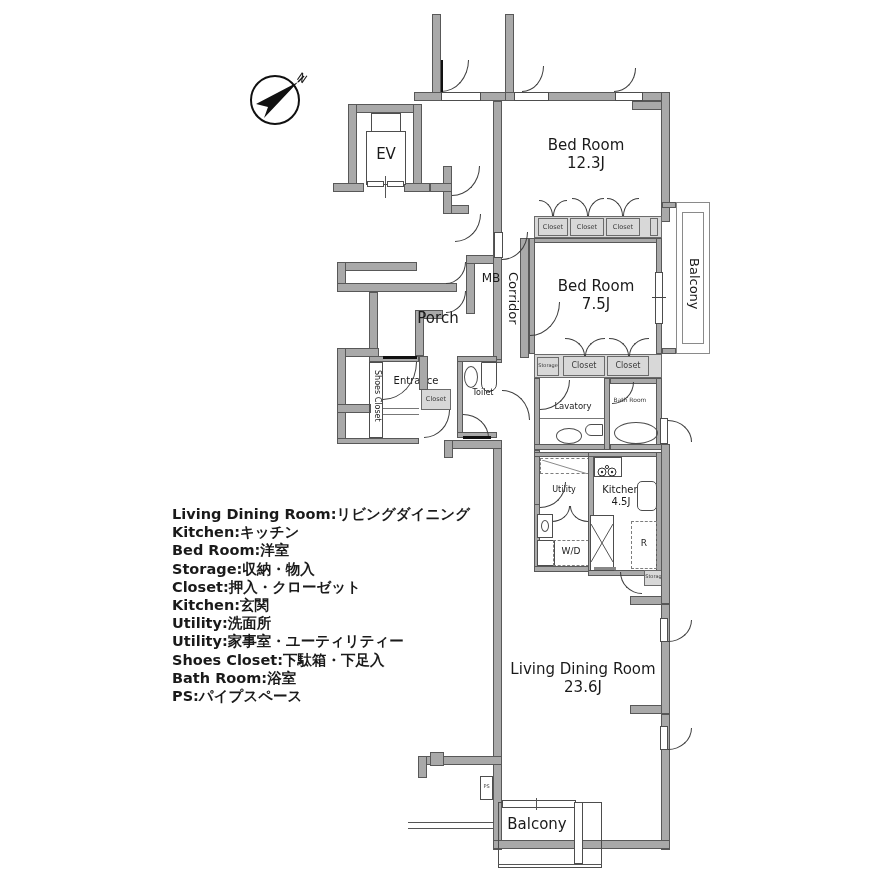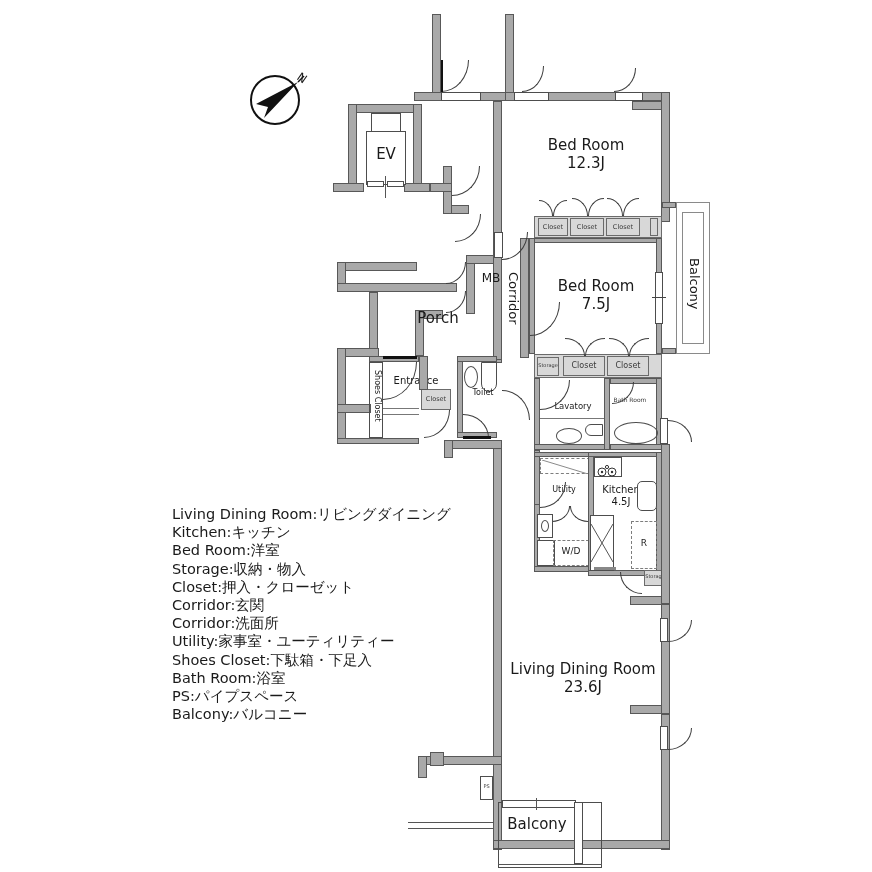--- a/index.html
+++ b/index.html
@@ -30,21 +30,21 @@
   .sw-br{border-width:0 1px 1px 0;border-bottom-right-radius:100%;}
   .sw-bl{border-width:0 0 1px 1px;border-bottom-left-radius:100%;}
   .sw-tr{border-width:1px 1px 0 0;border-top-right-radius:100%;}
   .sw-tl{border-width:1px 0 0 1px;border-top-left-radius:100%;}
   .leaf{position:absolute;background:#111;}
   .opening{position:absolute;background:#ffffff;border:1px solid #4d4d4d;box-sizing:border-box;}
 
   
   #legend{position:absolute;left:172px;top:505px;font-size:14.5px;line-height:18.2px;
           color:#1a1a1a;white-space:nowrap;}
-  #legend div{height:18.2px;}
+  #legend div{height:18.2px;font-weight:bold;}
 
   
   #compass{position:absolute;left:248px;top:68px;width:60px;height:60px;}
 </style>
 </head>
 <body>
 
 <div id="stage">
 
   <div id="compass">
@@ -295,22 +295,21 @@
   <div style="position:absolute;left:408px;top:828px;width:86px;height:1px;background:#555;"></div>
   <div style="position:absolute;left:498px;top:864px;width:104px;height:1px;background:#555;"></div>
   <div class="wall" style="left:430px;top:752px;width:14px;height:14px;"></div>
 
   <div id="legend">
     <div>Living Dining Room:リビングダイニング</div>
     <div>Kitchen:キッチン</div>
     <div>Bed Room:洋室</div>
     <div>Storage:収納・物入</div>
     <div>Closet:押入・クローゼット</div>
-    <div>Corridor:玄関</div>
-    <div>Corridor:洗面所</div>
+    <div>Kitchen:玄関</div>
+    <div>Utility:洗面所</div>
     <div>Utility:家事室・ユーティリティー</div>
     <div>Shoes Closet:下駄箱・下足入</div>
     <div>Bath Room:浴室</div>
     <div>PS:パイプスペース</div>
-    <div>Balcony:バルコニー</div>
   </div>
 
 </div>
 
 </body></html>

